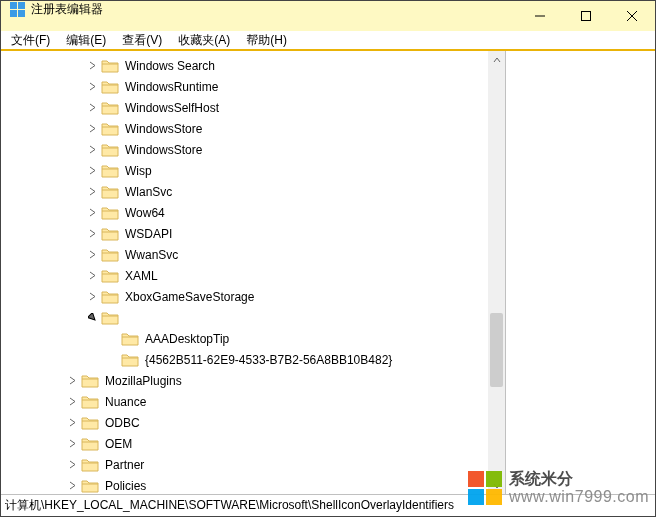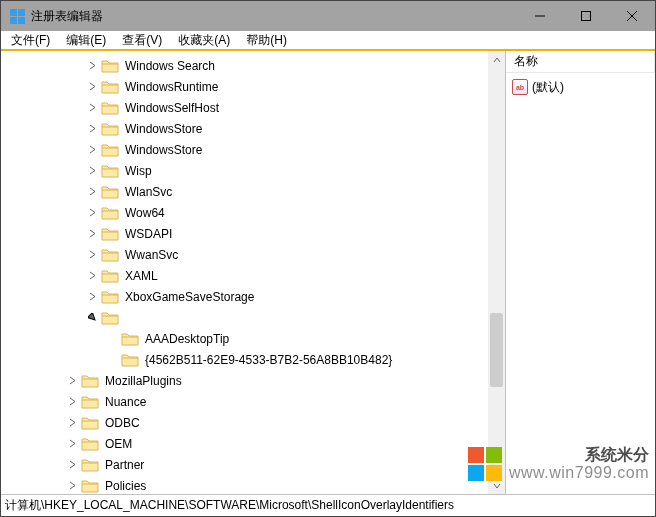--- a/index.html
+++ b/index.html
@@ -1,20 +1,20 @@
 <!DOCTYPE html>
 <html><head>
 <meta charset="utf-8">
 <style>
   * { box-sizing: border-box; }
   html, body { margin: 0; padding: 0; font-family: "Segoe UI", "Microsoft YaHei", Tahoma, sans-serif; font-size: 12px; color: #000; background: #fff; }
   .window { width: 656px; height: 517px; border: 1px solid #444; position: relative; background: #fff; overflow: hidden; }
 
   
-  .titlebar { height: 30px; display: flex; align-items: center; background: #a3a3a3; }
+  .titlebar { height: 30px; display: flex; align-items: flex-start; background: #fef9c3; }
   .titlebar .app-icon { width: 16px; height: 16px; margin: 0 6px 0 8px; display: flex; flex-wrap: wrap; }
   .titlebar .app-icon span { width: 7px; height: 7px; background: #3a9be6; margin: 0.5px; }
   .titlebar .title { flex: 1; font-size: 12px; }
   .win-controls { display: flex; height: 100%; }
   .win-btn { width: 46px; height: 100%; display: flex; align-items: center; justify-content: center; cursor: pointer; }
   .win-btn svg { width: 10px; height: 10px; stroke: #000; stroke-width: 1; fill: none; }
 
   
   .menubar { height: 20px; display: flex; align-items: center; padding: 0 2px; border-bottom: 2px solid #eab308; }
   .menu-item { padding: 2px 8px; cursor: default; }
@@ -46,21 +46,21 @@
   
   .statusbar { height: 22px; border-top: 1px solid #c0c0c0; display: flex; align-items: center; padding: 0 4px; font-size: 12px; white-space: nowrap; overflow: hidden; }
 
   
   .vscroll { position: absolute; top: 0; right: 0; width: 17px; bottom: 0; background: #f0f0f0; display:flex; flex-direction:column; }
   .vscroll .arrow { height: 17px; display:flex; align-items:center; justify-content:center; }
   .vscroll .track { flex:1; position:relative; }
   .vscroll .thumb { position:absolute; left:2px; right:2px; background:#cdcdcd; border-radius:2px; }
 
   
-  .watermark { position: absolute; right: 6px; bottom: 34px; display: flex; align-items: center; gap: 6px; opacity: 0.95; pointer-events: none; text-align: right; }
+  .watermark { position: absolute; right: 6px; bottom: 10px; display: flex; align-items: center; gap: 6px; opacity: 0.95; pointer-events: none; }
   .mslogo { width: 36px; height: 36px; display:flex; flex-wrap:wrap; }
   .mslogo span { width:16px; height:16px; margin:1px; }
   .mslogo span:nth-child(1){background:#f25022;}
   .mslogo span:nth-child(2){background:#7fba00;}
   .mslogo span:nth-child(3){background:#00a4ef;}
   .mslogo span:nth-child(4){background:#ffb900;}
   .wm-text { display:flex; flex-direction:column; line-height:1.1; }
   .wm-text .big { font-size:16px; font-weight:bold; color:#444; }
   .wm-text .small { font-size:16px; color:#888; letter-spacing:0.5px; }
 </style>
@@ -425,31 +425,20 @@
             <div class="thumb" style="top:60%; height:18%;"></div>
           </div>
         <div class="arrow">
             <svg width="8" height="8" viewBox="0 0 8 8">
               <path d="M1 2 L4 6 L7 2" stroke="#666" fill="none"></path>
             </svg>
           </div>
       </div>
     </div>
 
-    <div class="list-pane">
-      <div class="list-header">
-        <div class="col-head">名称</div>
-      </div>
-      <div class="list-body">
-        <div class="list-row">
-          <span class="val-icon">ab</span>
-          <span>(默认)</span>
-        </div>
-      </div>
-    </div>
   </div>
 
   <div class="statusbar">
     <span>计算机\HKEY_LOCAL_MACHINE\SOFTWARE\Microsoft\ShellIconOverlayIdentifiers</span>
   </div>
 
   <div class="watermark">
     <div class="mslogo">
         <span></span>
         <span></span>

